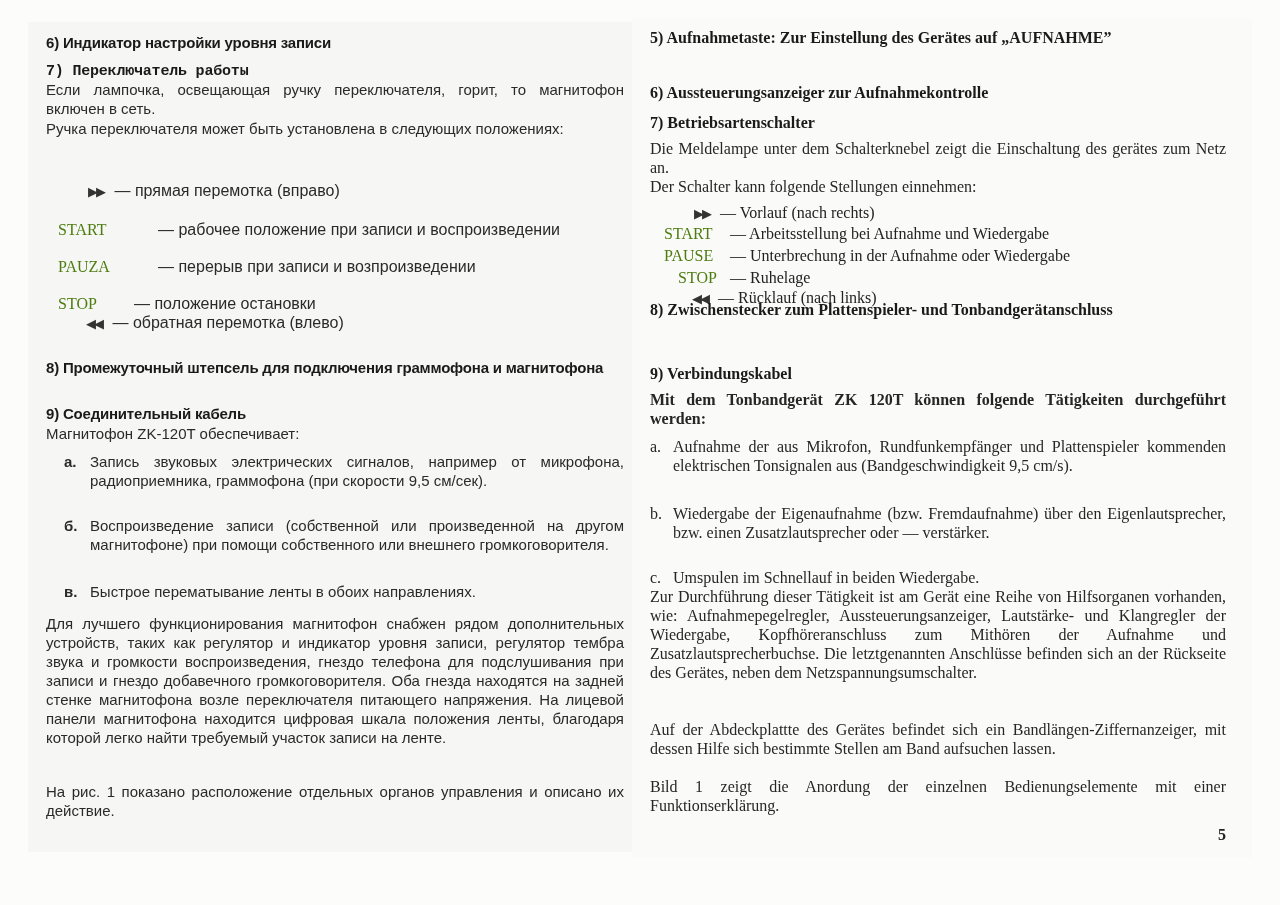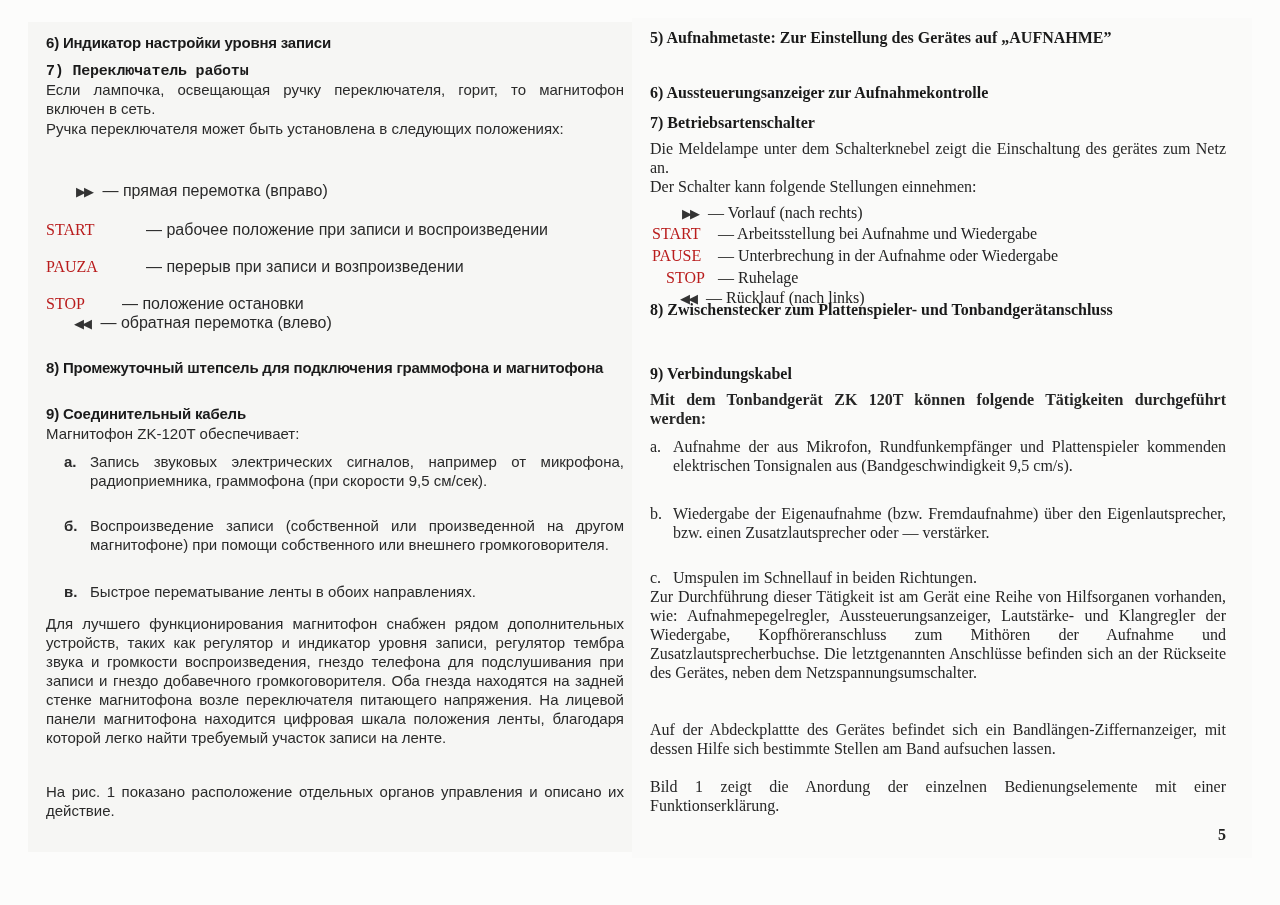--- a/index.html
+++ b/index.html
@@ -42,22 +42,22 @@
       font-family: "Liberation Serif", serif;
       font-weight: bold; font-size: 16px; color: #1a1a1a;
       position: absolute; left: 0;
     }
     .de-body {
       font-family: "Liberation Serif", serif;
       font-size: 16px; color: #262626; position: absolute;
       line-height: 19px;
     }
     .just { text-align: justify; text-align-last: left; }
-    .pos-row { position: absolute; white-space: nowrap; font-size: 16px; }
-    .pos-key { font-family: "Liberation Serif", serif; display: inline-block; color: #b91c1c; }
+    .pos-row { position: absolute; white-space: nowrap; font-size: 16px; margin-left: 12px; }
+    .pos-key { font-family: "Liberation Serif", serif; display: inline-block; color: #4d7c0f; }
     .glyph { font-size: 13px; letter-spacing: -2px; color: #333; }
     .page-number {
       position: absolute; left: 1218px; top: 826px;
       font-family: "Liberation Serif", serif; font-weight: bold; font-size: 16px; color: #222;
     }
   </style>
 </head>
 <body>
 
 <div class="page">
@@ -137,21 +137,21 @@
     <div class="de-heading just" style="top:274px; width:576px; line-height:20px;">8) Zwischenstecker zum Plattenspieler- und Tonbandgerätanschluss</div>
     <div class="de-heading" style="top:339px; white-space:nowrap;">9)  Verbindungskabel</div>
     <div class="de-body just" style="top:364px; left:0; width:576px;font-weight:bold;">Mit dem Tonbandgerät ZK 120T können folgende Tätigkeiten durchgeführt werden:</div>
 
     <div>
       <div class="de-body" style="top:411px; left:0;">a.</div>
       <div class="de-body just" style="top:411px; left:23px; width:553px;">Aufnahme der aus Mikrofon, Rundfunkempfänger und Plattenspieler kommenden elektrischen Tonsignalen aus (Bandgeschwindigkeit 9,5 cm/s).</div>
       <div class="de-body" style="top:478px; left:0;">b.</div>
       <div class="de-body just" style="top:478px; left:23px; width:553px;">Wiedergabe der Eigenaufnahme (bzw. Fremdaufnahme) über den Eigenlautsprecher, bzw. einen Zusatzlautsprecher oder — verstärker.</div>
       <div class="de-body" style="top:542px; left:0;">c.</div>
-      <div class="de-body" style="top:542px; left:23px; width:553px;">Umspulen im Schnellauf in beiden Richtungen.</div>
+      <div class="de-body" style="top:542px; left:23px; width:553px;">Umspulen im Schnellauf in beiden Wiedergabe.</div>
     </div>
 
     <div class="de-body just" style="top:561px; left:0; width:576px;">Zur Durchführung dieser Tätigkeit ist am Gerät eine Reihe von Hilfsorganen vorhanden, wie: Aufnahmepegelregler, Aussteuerungsanzeiger, Lautstärke- und Klangregler der Wiedergabe, Kopfhöreranschluss zum Mithören der Aufnahme und Zusatzlautsprecherbuchse. Die letztgenannten Anschlüsse befinden sich an der Rückseite des Gerätes, neben dem Netzspannungsumschalter.</div>
     <div class="de-body just" style="top:694px; left:0; width:576px;">Auf der Abdeckplattte des Gerätes befindet sich ein Bandlängen-Ziffernanzeiger, mit dessen Hilfe sich bestimmte Stellen am Band aufsuchen lassen.</div>
     <div class="de-body just" style="top:751px; left:0; width:576px;">Bild 1 zeigt die Anordung der einzelnen Bedienungselemente mit einer Funktionserklärung.</div>
   </div>
 
   <div class="page-number">5</div>
 </div>
 

